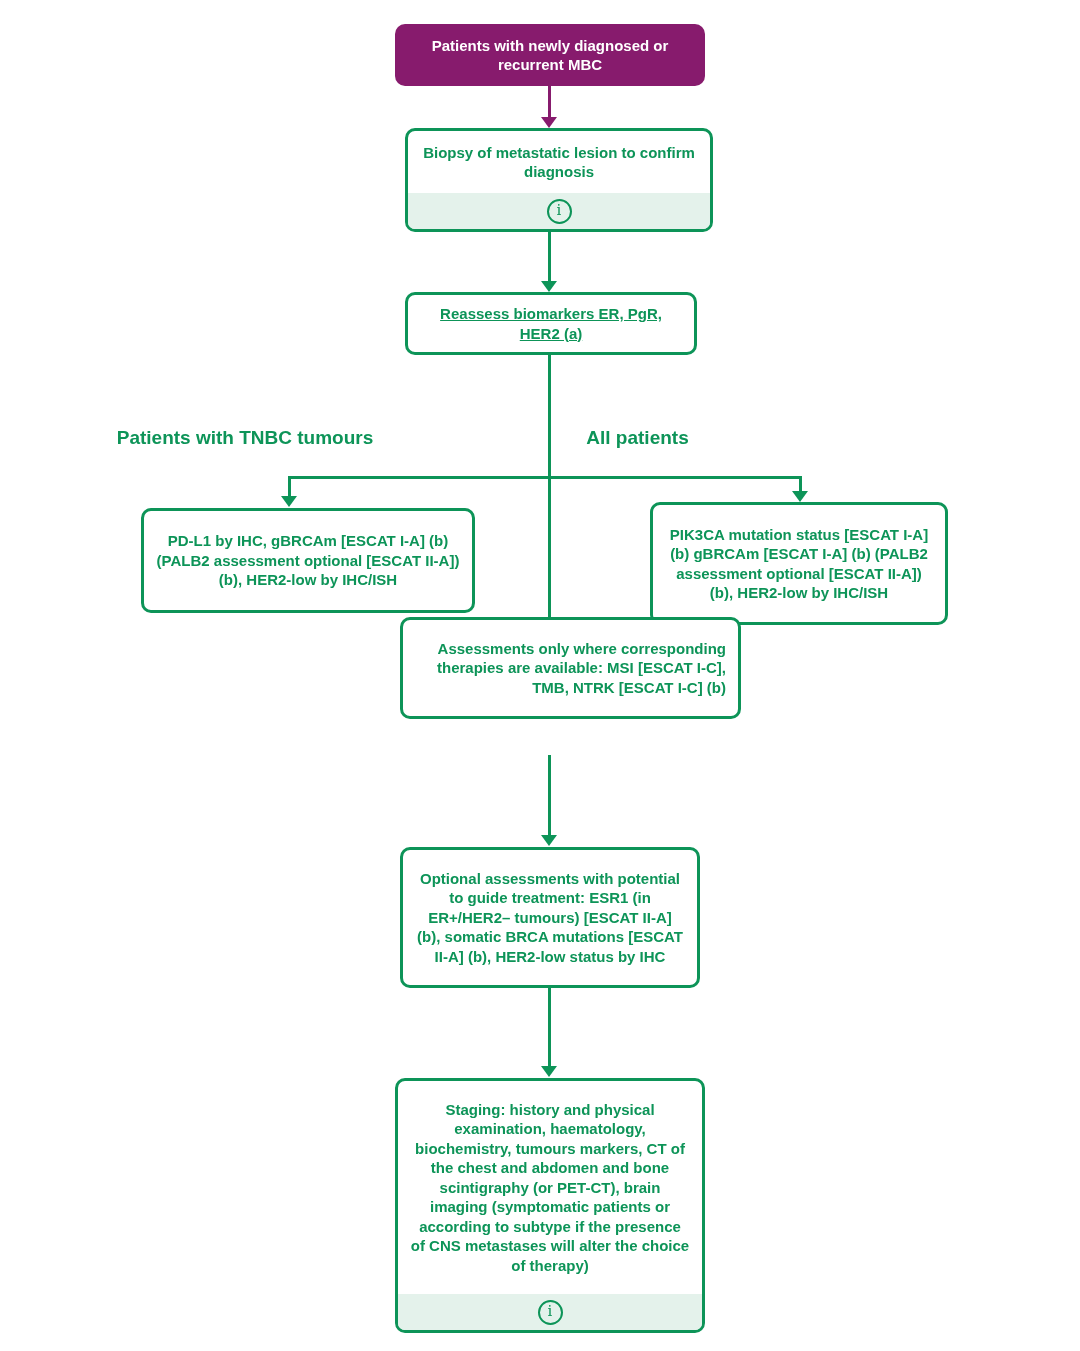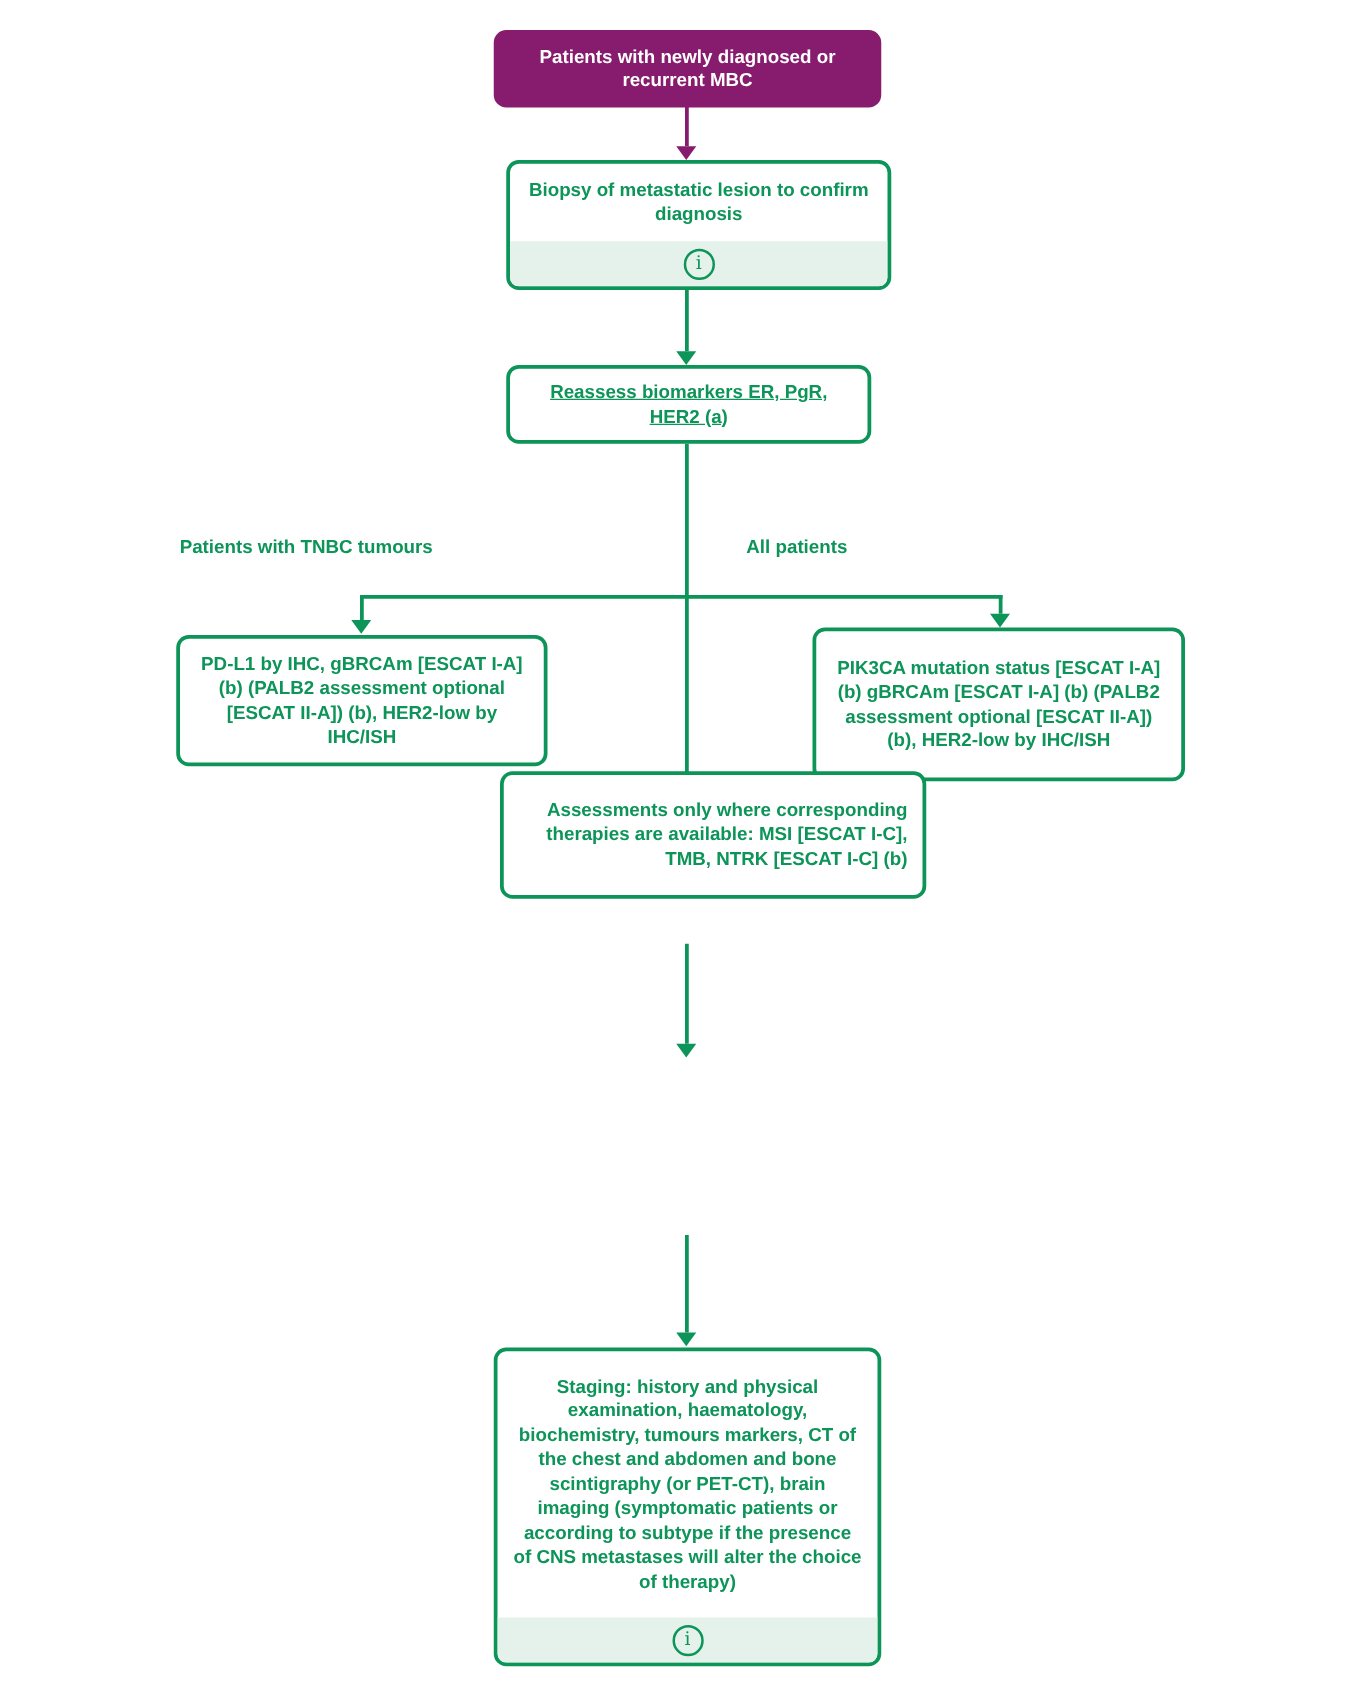--- a/index.html
+++ b/index.html
@@ -72,21 +72,21 @@
     border-right:8px solid transparent;
     border-top:11px solid var(--green);
   }
   .purple-line{background:var(--purple);}
   .purple-head{border-top-color:var(--purple);}
   
   .branch-label{
     position:absolute;
     color:var(--green);
     font-weight:bold;
-    font-size:15px;
+    font-size:19px;
     line-height:19.5px;
     text-align:center;
   }
 </style>
 </head>
 <body>
 
 <div class="canvas">
 
   <div class="node start" style="left:395px;top:24px;width:310px;height:62px;">
@@ -119,35 +119,38 @@
   <div class="branch-label" style="left:575px;top:428px;width:125px;">All patients</div>
 
   <div class="hline" style="left:288px;top:476px;width:514px;"></div>
 
   <div class="vline" style="left:288px;top:476px;height:20px;"></div>
   <div class="head-down" style="left:281px;top:496px;"></div>
 
   <div class="vline" style="left:799px;top:476px;height:15px;"></div>
   <div class="head-down" style="left:792px;top:491px;"></div>
 
-  <div class="node" style="left:141px;top:508px;width:297px;height:105px;">
+  <div class="node" style="left:141px;top:508px;width:334px;height:105px;">
     <div class="node-text">PD-L1 by IHC, gBRCAm [ESCAT I-A] (b) (PALB2 assessment optional [ESCAT II-A]) (b), HER2-low by IHC/ISH</div>
   </div>
 
   <div class="node" style="left:650px;top:502px;width:298px;height:123px;">
     <div class="node-text">PIK3CA mutation status [ESCAT I-A] (b) gBRCAm [ESCAT I-A] (b) (PALB2 assessment optional [ESCAT II-A]) (b), HER2-low by IHC/ISH</div>
   </div>
 
   <div class="node" style="left:400px;top:617px;width:341px;height:102px;text-align:right;">
     <div class="node-text">Assessments only where corresponding therapies are available: MSI [ESCAT I-C], TMB, NTRK [ESCAT I-C] (b)</div>
   </div>
 
   <div class="vline" style="left:548px;top:755px;height:80px;"></div>
   <div class="head-down" style="left:541px;top:835px;"></div>
 
+  <div class="node" style="left:400px;top:847px;width:300px;height:141px;">
+    <div class="node-text">Optional assessments with potential to guide treatment: ESR1 (in ER+/HER2– tumours) [ESCAT II-A] (b), somatic BRCA mutations [ESCAT II-A] (b), HER2-low status by IHC</div>
+  </div>
 
   <div class="vline" style="left:548px;top:988px;height:78px;"></div>
   <div class="head-down" style="left:541px;top:1066px;"></div>
 
   <div class="node" style="left:395px;top:1078px;width:310px;height:255px;">
     <div class="node-text">Staging: history and physical examination, haematology, biochemistry, tumours markers, CT of the chest and abdomen and bone scintigraphy (or PET-CT), brain imaging (symptomatic patients or according to subtype if the presence of CNS metastases will alter the choice of therapy)</div>
     <div class="node-footer">
       <span class="info-icon">
         <span>i</span>
       </span>

